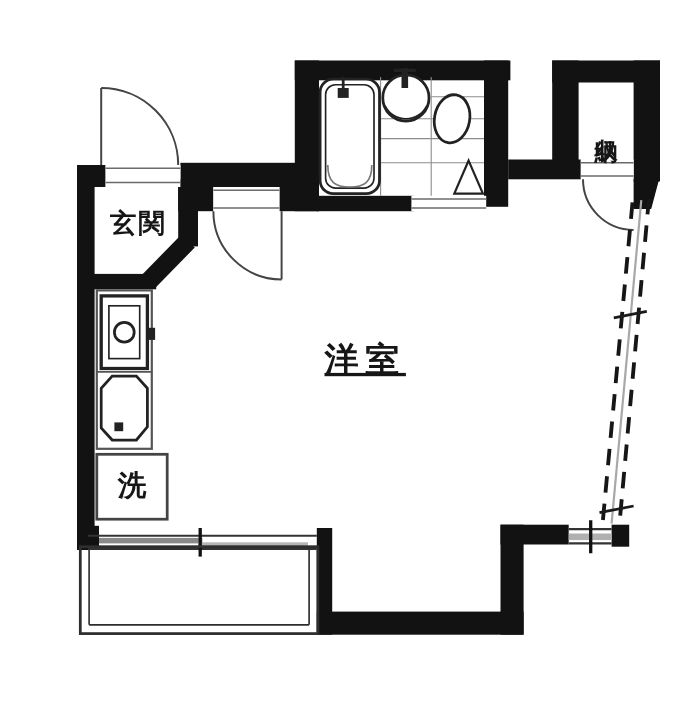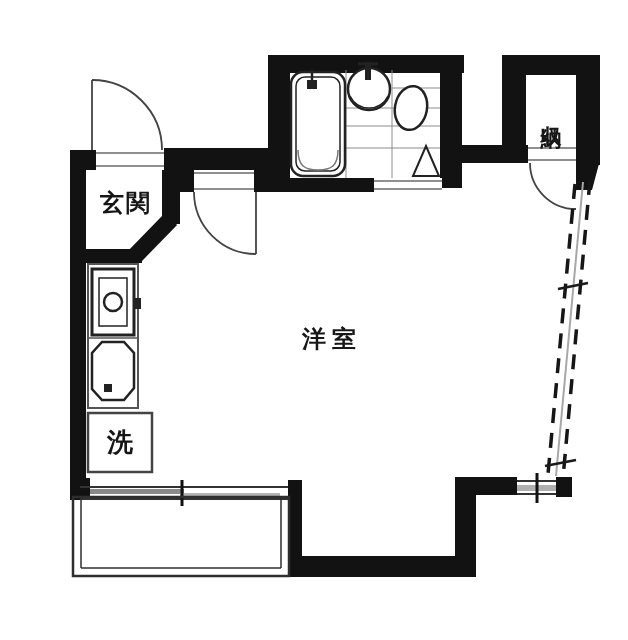--- a/index.html
+++ b/index.html
@@ -14,21 +14,21 @@
   .wline{stroke:var(--wall);}
   .frame{stroke:var(--frame);stroke-width:1.4;}
   .fixture{fill:#ffffff;stroke:#222222;}
   .grid{stroke:var(--grid);stroke-width:1;}
   .arc{fill:none;stroke:#444444;stroke-width:1.8;}
   .dash{stroke:#161616;stroke-width:3.5;stroke-dasharray:15 10;fill:none;}
   .label{position:absolute;font-weight:bold;color:var(--text);
          display:flex;align-items:center;justify-content:center;line-height:1.05;
          white-space:nowrap;}
   .label.entrance{left:88px;top:188px;width:76px;height:32px;font-size:24px;letter-spacing:2px;}
-  .label.western{left:268px;top:319px;width:128px;height:42px;font-size:24px;letter-spacing:6px;}
+  .label.western{left:268px;top:306px;width:128px;height:42px;font-size:31px;letter-spacing:6px;text-decoration:underline;}
   .label.storage{left:535px;top:76px;width:32px;height:70px;font-size:21px;
                  writing-mode:vertical-rl;text-orientation:upright;letter-spacing:2px;}
   .label.laundry{left:94px;top:426px;width:52px;height:34px;font-size:26px;}
   .label.balcony{left:86px;top:513px;width:188px;height:36px;font-size:26px;letter-spacing:2px;}
 </style>
 </head>
 <body>
 
 <div class="stage">
   <svg width="628" height="640" viewBox="0 0 628 640">

